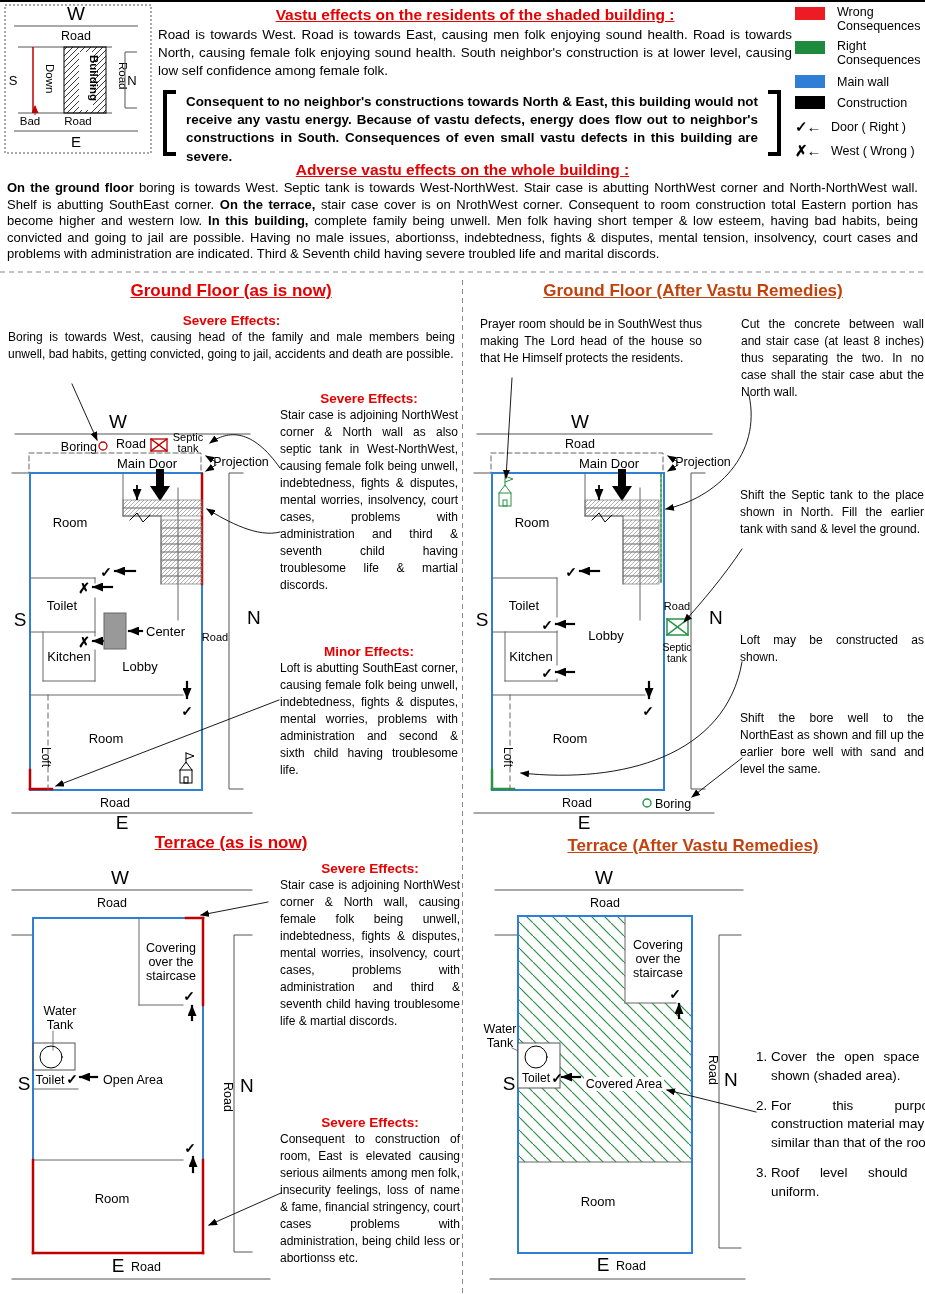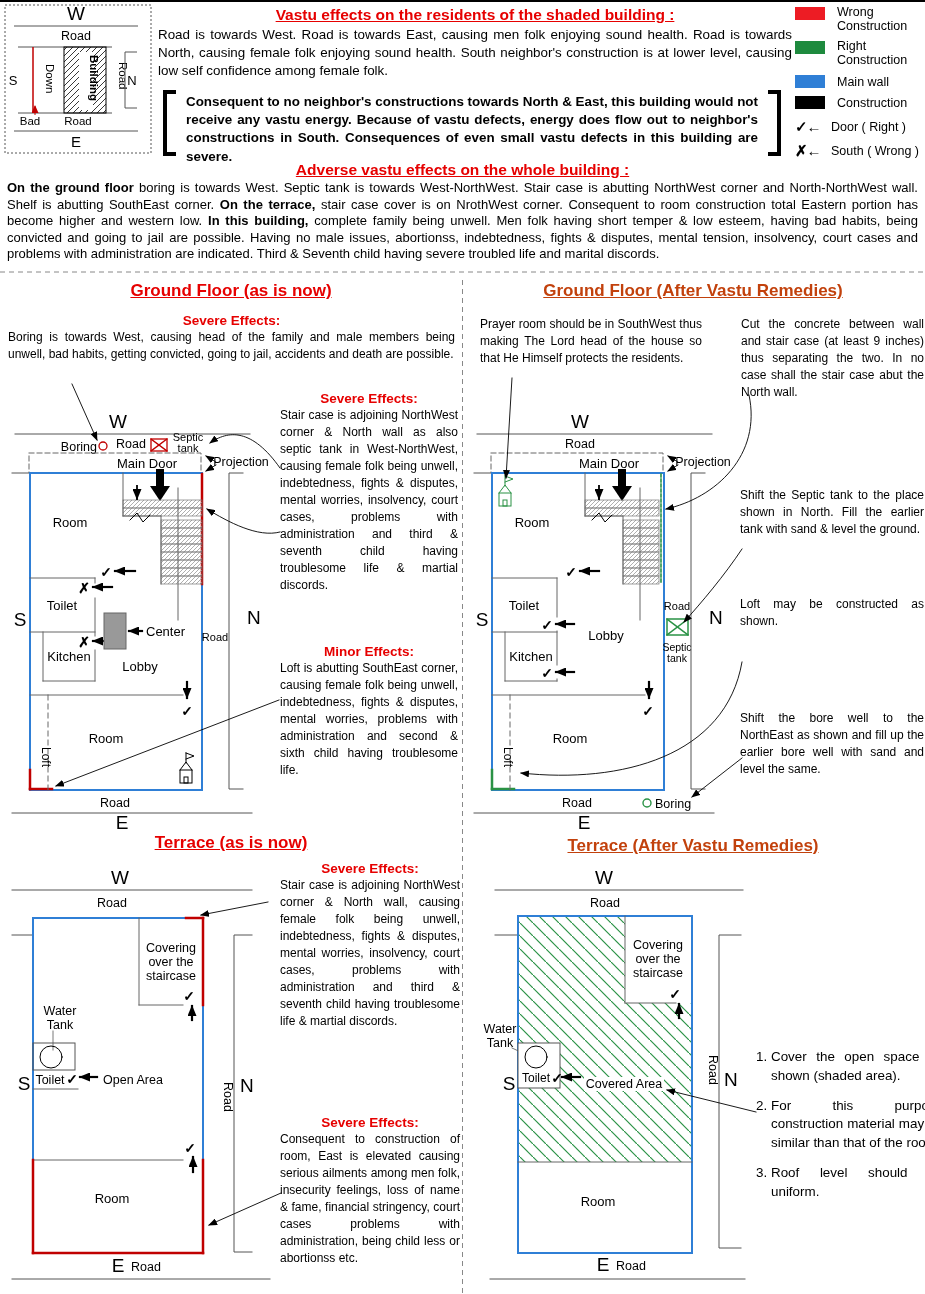--- a/index.html
+++ b/index.html
@@ -374,62 +374,62 @@
   <div class="abs wide13 just" style="left:158px;top:26px;width:634px">Road is towards West. Road is towards East, causing men folk enjoying sound health. Road is towards North, causing female folk enjoying sound health. South neighbor's construction is at lower level, causing low self confidence among female folk.</div>
   <div class="abs bracketwrap" style="left:163px;top:90px;width:618px;height:66px">
     <div class="brk l"></div>
     <div class="brktext wide13 just">Consequent to no neighbor's constructions towards North &amp; East, this building would not receive any vastu energy. Because of vastu defects, energy does flow out to neighbor's constructions in South. Consequences of even small vastu defects in this building are severe.</div>
     <div class="brk r"></div>
   </div>
 
   <div class="abs" style="left:793px;top:5px;width:130px">
     <div class="lg-row">
       <div class="lg-sw" style="background: rgb(237, 28, 36);"></div>
-      <div class="lg-lb">Wrong Construction</div>
+      <div class="lg-lb">Wrong Consequences</div>
     </div>
     <div class="lg-row">
       <div class="lg-sw" style="background: rgb(30, 138, 62);"></div>
-      <div class="lg-lb">Right Construction</div>
+      <div class="lg-lb">Right Consequences</div>
     </div>
     <div class="lg-row">
       <div class="lg-sw" style="background: rgb(47, 127, 214);"></div>
       <div class="lg-lb" style="margin-top:2px">Main wall</div>
     </div>
     <div class="lg-row">
       <div class="lg-sw" style="background: rgb(0, 0, 0);"></div>
       <div class="lg-lb" style="margin-top:2px">Construction</div>
     </div>
     <div class="lg-row" style="margin-top:8px">
       <div class="lg-gl">✓←</div>
       <div class="lg-lb" style="margin-top:2px">Door ( Right )</div>
     </div>
     <div class="lg-row" style="margin-top:6px">
       <div class="lg-gl">✗←</div>
-      <div class="lg-lb" style="margin-top:2px">South ( Wrong )</div>
+      <div class="lg-lb" style="margin-top:2px">West ( Wrong )</div>
     </div>
   </div>
 
   <div class="abs htitle red" style="left:0;top:161px;width:925px">Adverse vastu effects on the whole building :</div>
   <div class="abs adv13 just" style="left:7px;top:180px;width:911px">
     <b>On the ground floor</b><span> boring is towards West. Septic tank is towards West-NorthWest. Stair case is abutting NorthWest corner and North-NorthWest wall. Shelf is abutting SouthEast corner. </span><b>On the terrace,</b><span> stair case cover is on NrothWest corner. Consequent to room construction total Eastern portion has become higher and western low. </span><b>In this building,</b><span> complete family being unwell. Men folk having short temper &amp; low esteem, having bad habits, being convicted and going to jail are possible. Having no male issues, abortionss, indebtedness, fights &amp; disputes, mental tension, insolvency, court cases and problems with administration are indicated. Third &amp; Seventh child having severe troubled life and marital discords.</span>
   </div>
 
   <div class="abs qtitle red" style="left:0;top:281px;width:462px">Ground Floor (as is now)</div>
   <div class="abs etitle red" style="left:8px;top:313px;width:447px">Severe Effects:</div>
   <div class="abs body13 just" style="left:8px;top:329px;width:447px">Boring is towards West, causing head of the family and male members being unwell, bad habits, getting convicted, going to jail, accidents and death are possible.</div>
   <div class="abs etitle red" style="left:280px;top:391px;width:178px">Severe Effects:</div>
   <div class="abs body13 just" style="left:280px;top:407px;width:178px">Stair case is adjoining NorthWest corner &amp; North wall as also septic tank in West-NorthWest, causing female folk being unwell, indebtedness, fights &amp; disputes, mental worries, insolvency, court cases, problems with administration and third &amp; seventh child having troublesome life &amp; martial discords.</div>
   <div class="abs etitle red" style="left:280px;top:644px;width:178px">Minor Effects:</div>
   <div class="abs body13 just" style="left:280px;top:660px;width:178px">Loft is abutting SouthEast corner, causing female folk being unwell, indebtedness, fights &amp; disputes, mental worries, problems with administration and second &amp; sixth child having troublesome life.</div>
 
   <div class="abs qtitle green" style="left:463px;top:281px;width:460px">Ground Floor (After Vastu Remedies)</div>
   <div class="abs body13 just" style="left:480px;top:316px;width:222px">Prayer room should be in SouthWest thus making The Lord head of the house so that He Himself protects the residents.</div>
-  <div class="abs body13 just" style="left:741px;top:316px;width:183px">Cut the concrete between wall and stair case (at least 9 inches) thus separating the two. In no case shall the stair case abut the North wall.</div>
+  <div class="abs body13 just" style="left:741px;top:316px;width:183px">Cut the concrete between wall and stair case (at least 8 inches) thus separating the two. In no case shall the stair case abut the North wall.</div>
   <div class="abs body13 just" style="left:740px;top:487px;width:184px">Shift the Septic tank to the place shown in North. Fill the earlier tank with sand &amp; level the ground.</div>
-  <div class="abs body13 just" style="left:740px;top:596px;width:184px">Loft may be constructed as shown.</div>
+  <div class="abs body13 just" style="left:740px;top:632px;width:184px">Loft may be constructed as shown.</div>
   <div class="abs body13 just" style="left:740px;top:710px;width:184px">Shift the bore well to the NorthEast as shown and fill up the earlier bore well with sand and level the same.</div>
 
   <div class="abs qtitle red" style="left:0;top:833px;width:462px">Terrace (as is now)</div>
   <div class="abs etitle red" style="left:280px;top:861px;width:180px">Severe Effects:</div>
   <div class="abs body13 just" style="left:280px;top:877px;width:180px">Stair case is adjoining NorthWest corner &amp; North wall, causing female folk being unwell, indebtedness, fights &amp; disputes, mental worries, insolvency, court cases, problems with administration and third &amp; seventh child having troublesome life &amp; martial discords.</div>
   <div class="abs etitle red" style="left:280px;top:1115px;width:180px">Severe Effects:</div>
   <div class="abs body13 just" style="left:280px;top:1131px;width:180px">Consequent to construction of room, East is elevated causing serious ailments among men folk, insecurity feelings, loss of name &amp; fame, financial stringency, court cases problems with administration, being child less or abortionss etc.</div>
 
   <div class="abs qtitle green" style="left:463px;top:836px;width:460px">Terrace (After Vastu Remedies)</div>
   <ol class="abs remlist" style="left:752px;top:1048px;width:172px">

